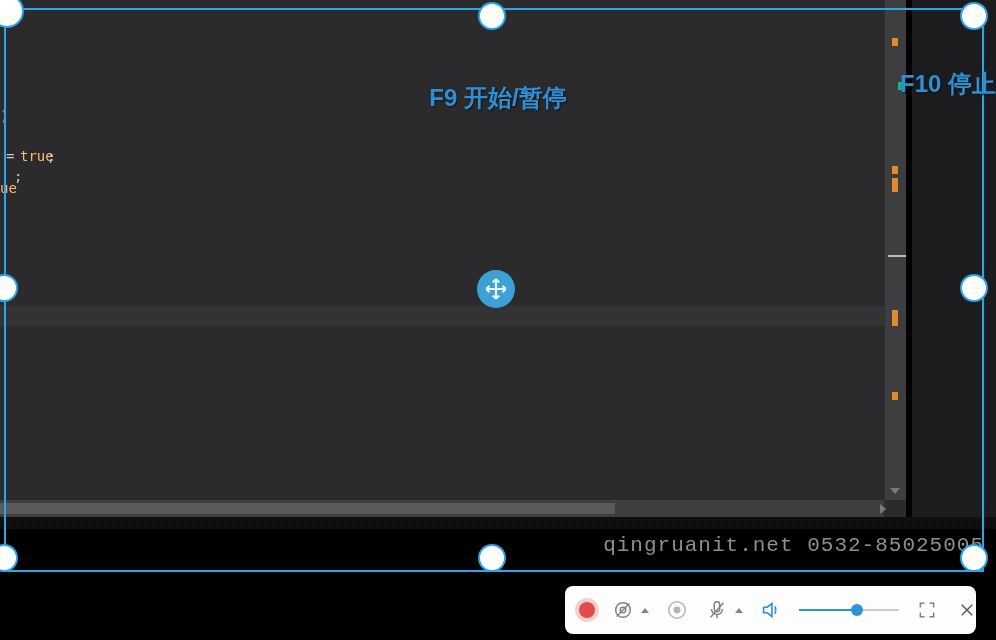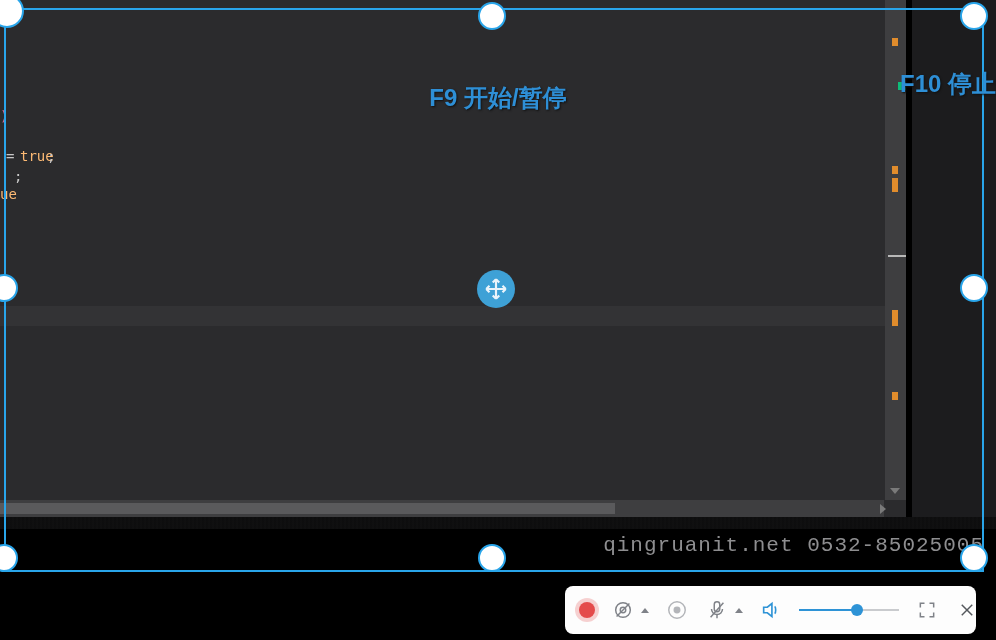--- a/index.html
+++ b/index.html
@@ -288,21 +288,21 @@
 </head>
 <body>
 
 <div class="editor">
   <div class="editor-inner-border"></div>
   <div class="editor-highlight-line"></div>
 
   <span class="code-frag txt" style="left:6px; top:146px;"> = </span>
   <span class="code-frag kw" style="left:20px; top:146px;">true</span>
   <span class="code-frag txt" style="left:47px; top:146px;">;</span>
-  <span class="code-frag kw" style="left:0px; top:184px;">ue</span>
+  <span class="code-frag kw" style="left:0px; top:178px;">ue</span>
   <span class="code-frag txt" style="left:14px; top:166px;">;</span>
   <span class="code-frag pk" style="left:0px; top:106px; width:4px; overflow:hidden;">)</span>
 
   <div class="hscroll">
     <div class="hscroll-thumb"></div>
   </div>
   <div class="hscroll-arrow"></div>
 
   <div class="vscroll"></div>
   <div class="vscroll-corner-arrow"></div>

